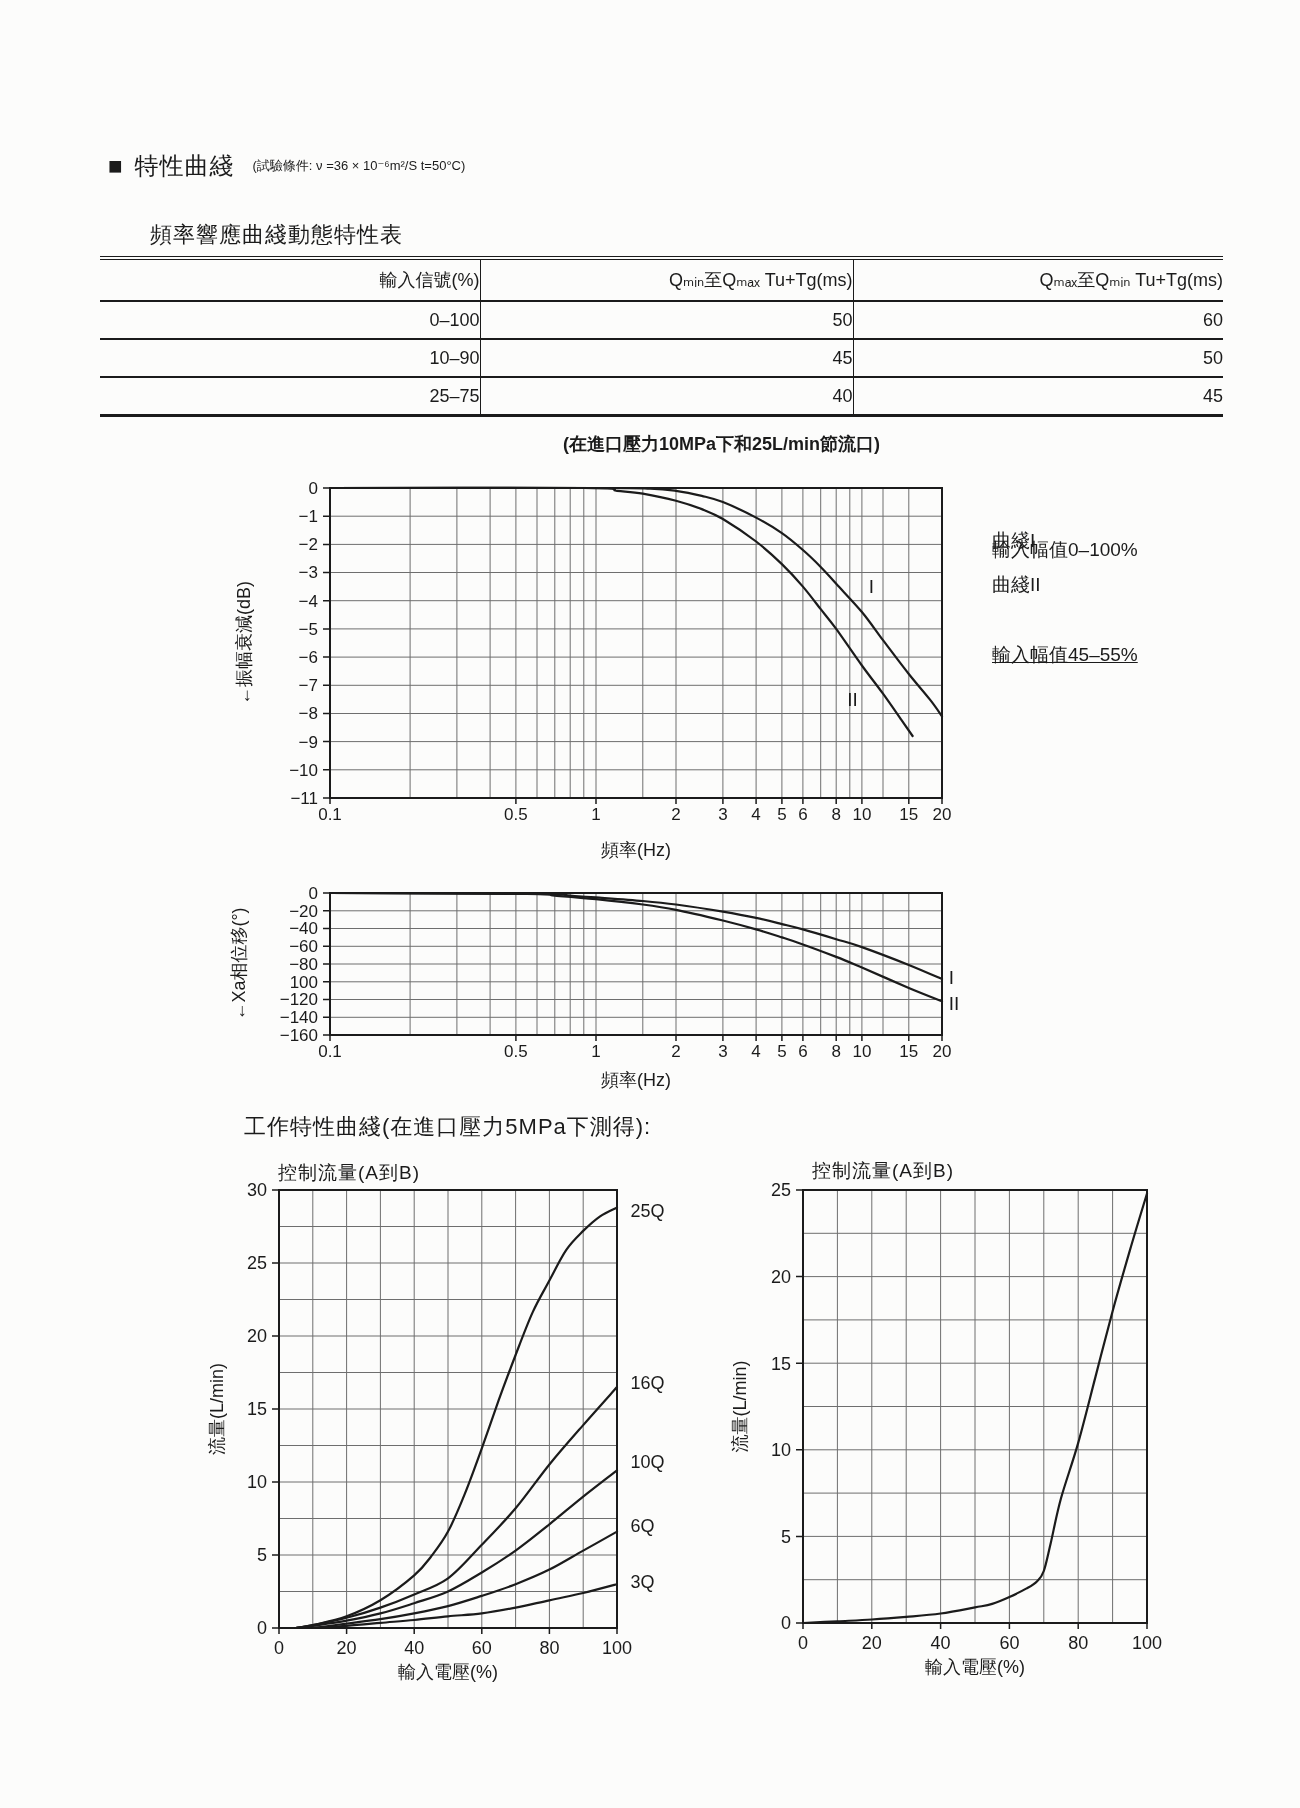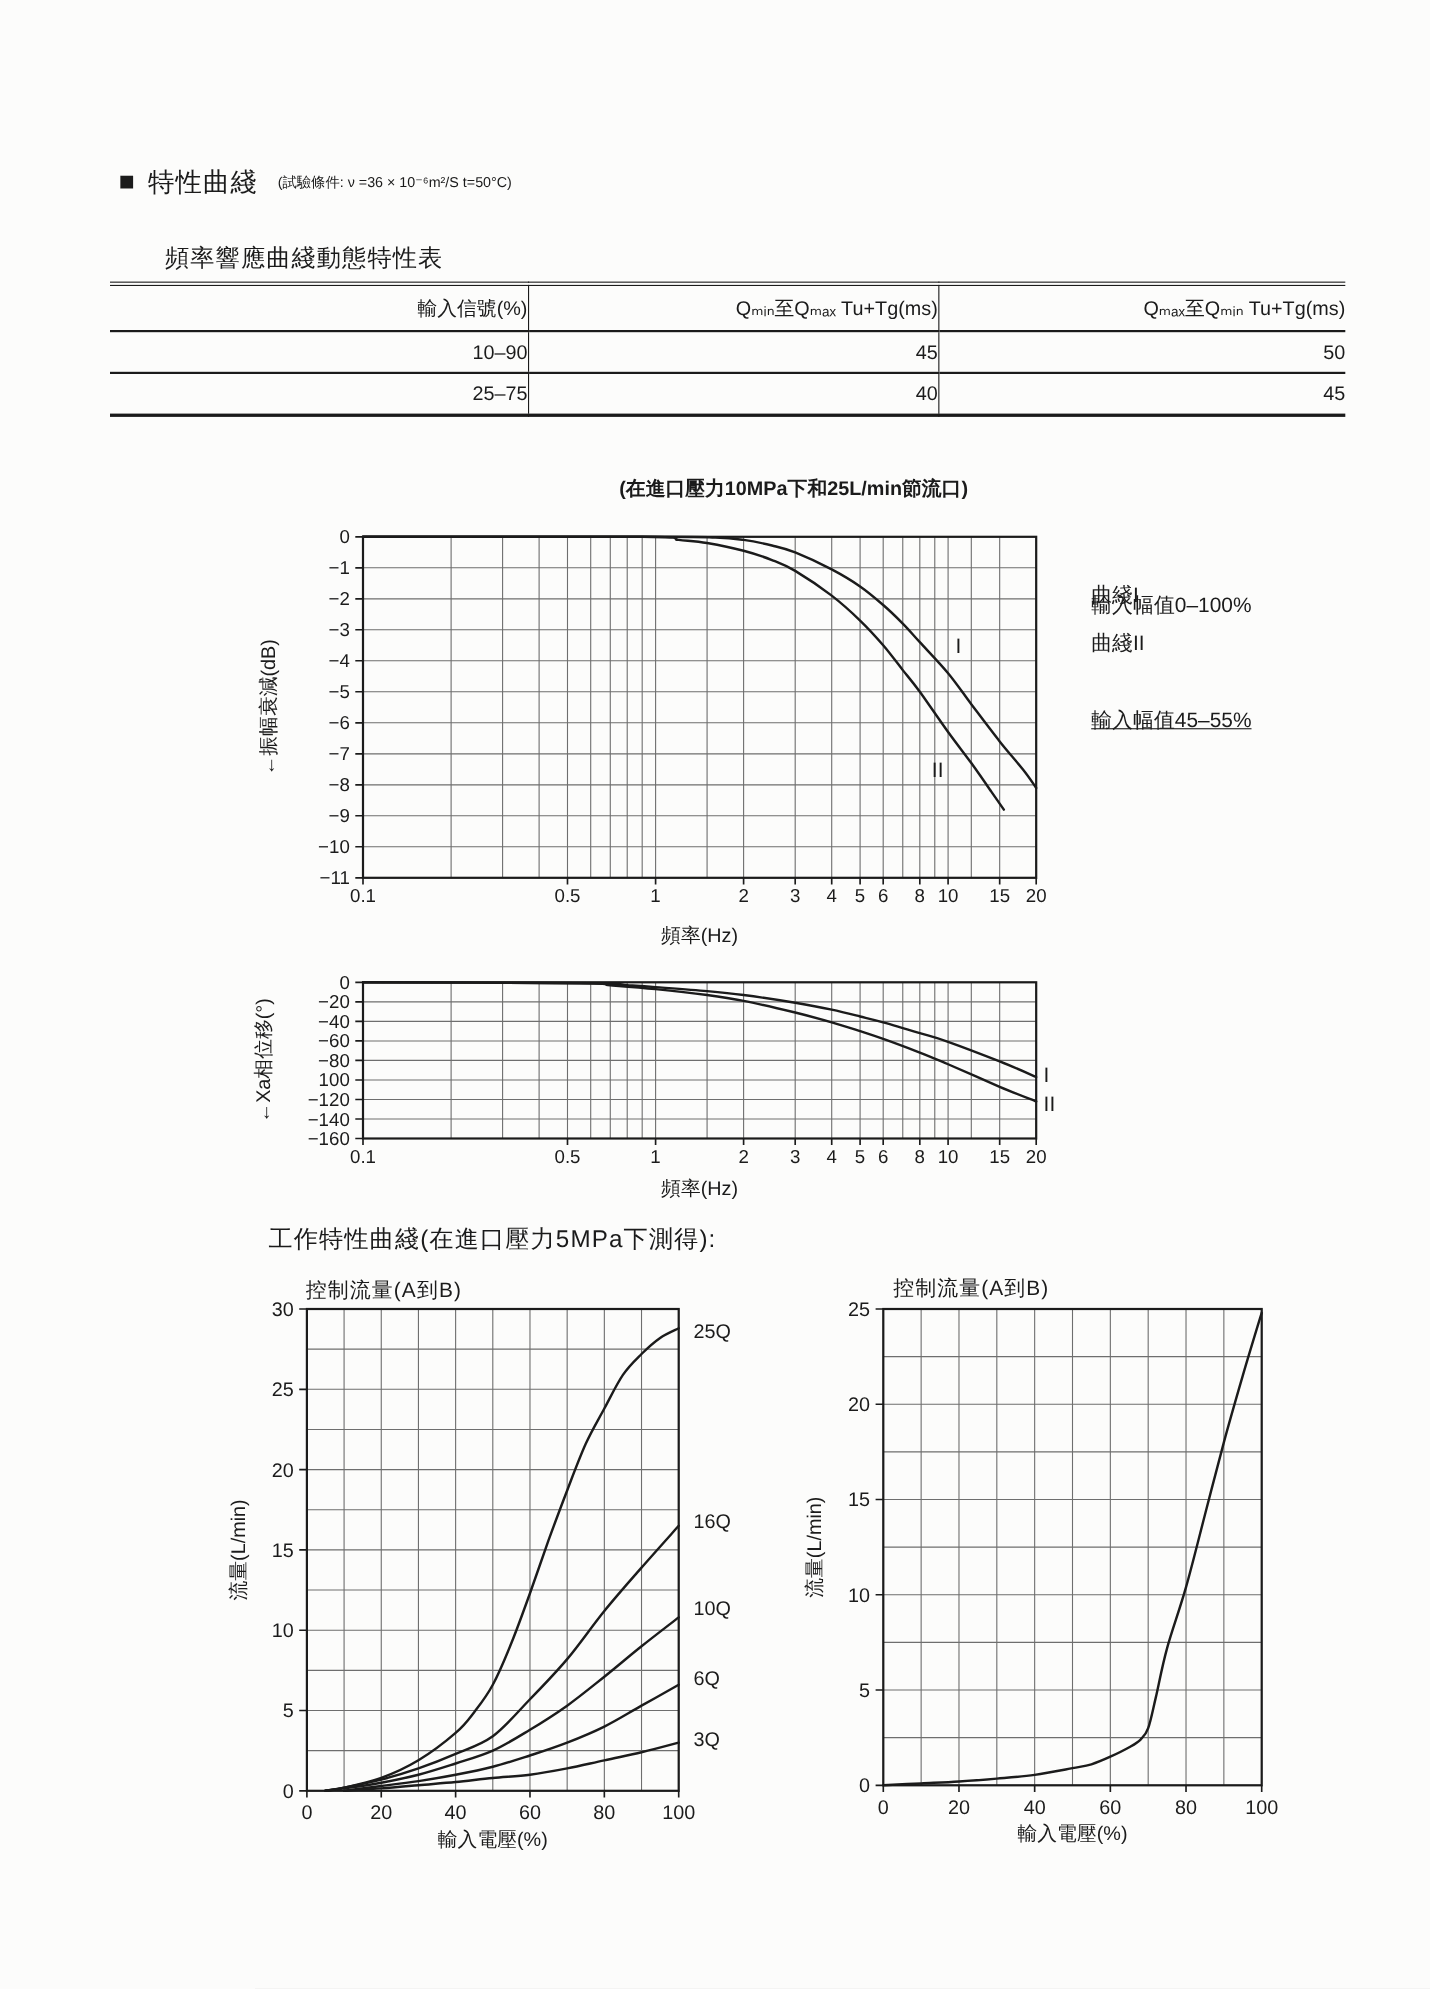--- a/index.html
+++ b/index.html
@@ -53,20 +53,25 @@
       </colgroup>
     <thead>
         <tr>
           <th>輸入信號(%)</th>
           <th>Qₘᵢₙ至Qₘₐₓ Tu+Tg(ms)</th>
           <th>Qₘₐₓ至Qₘᵢₙ Tu+Tg(ms)</th>
         </tr>
       </thead>
     <tbody>
         <tr>
+          <td>0–100</td>
+          <td>50</td>
+          <td>60</td>
+        </tr>
+        <tr>
           <td>10–90</td>
           <td>45</td>
           <td>50</td>
         </tr>
         <tr>
           <td>25–75</td>
           <td>40</td>
           <td>45</td>
         </tr>
       </tbody>

